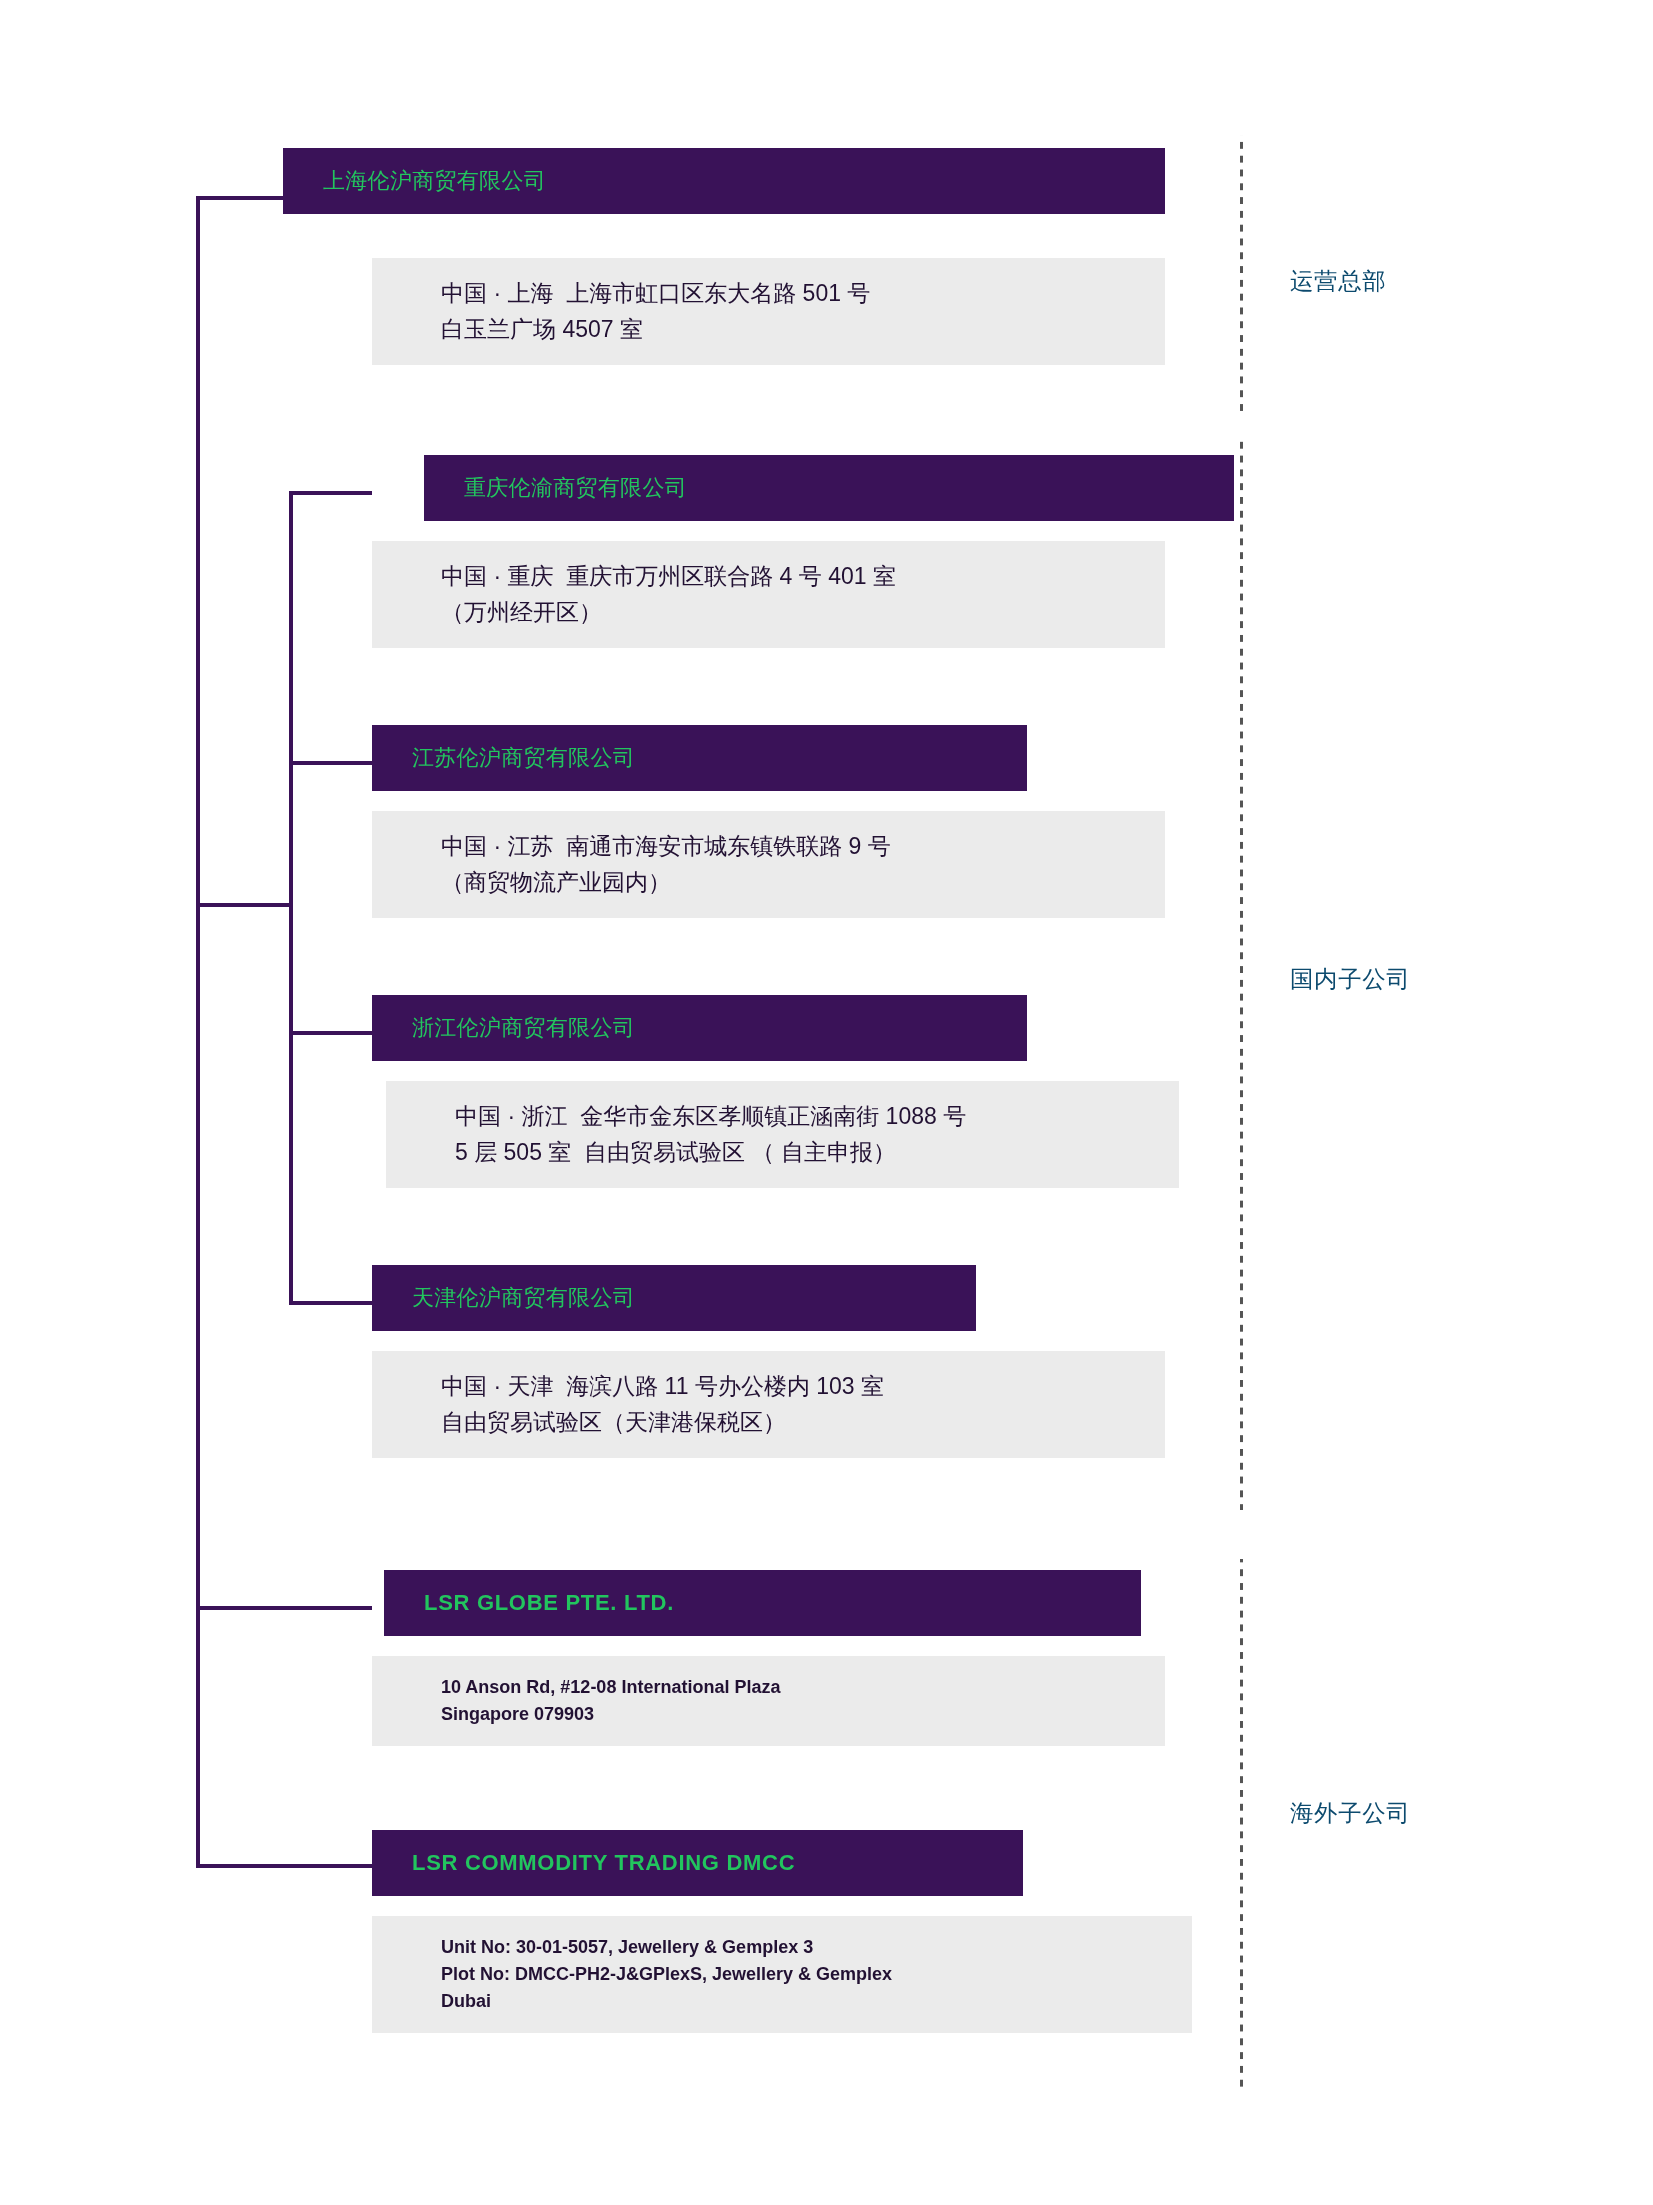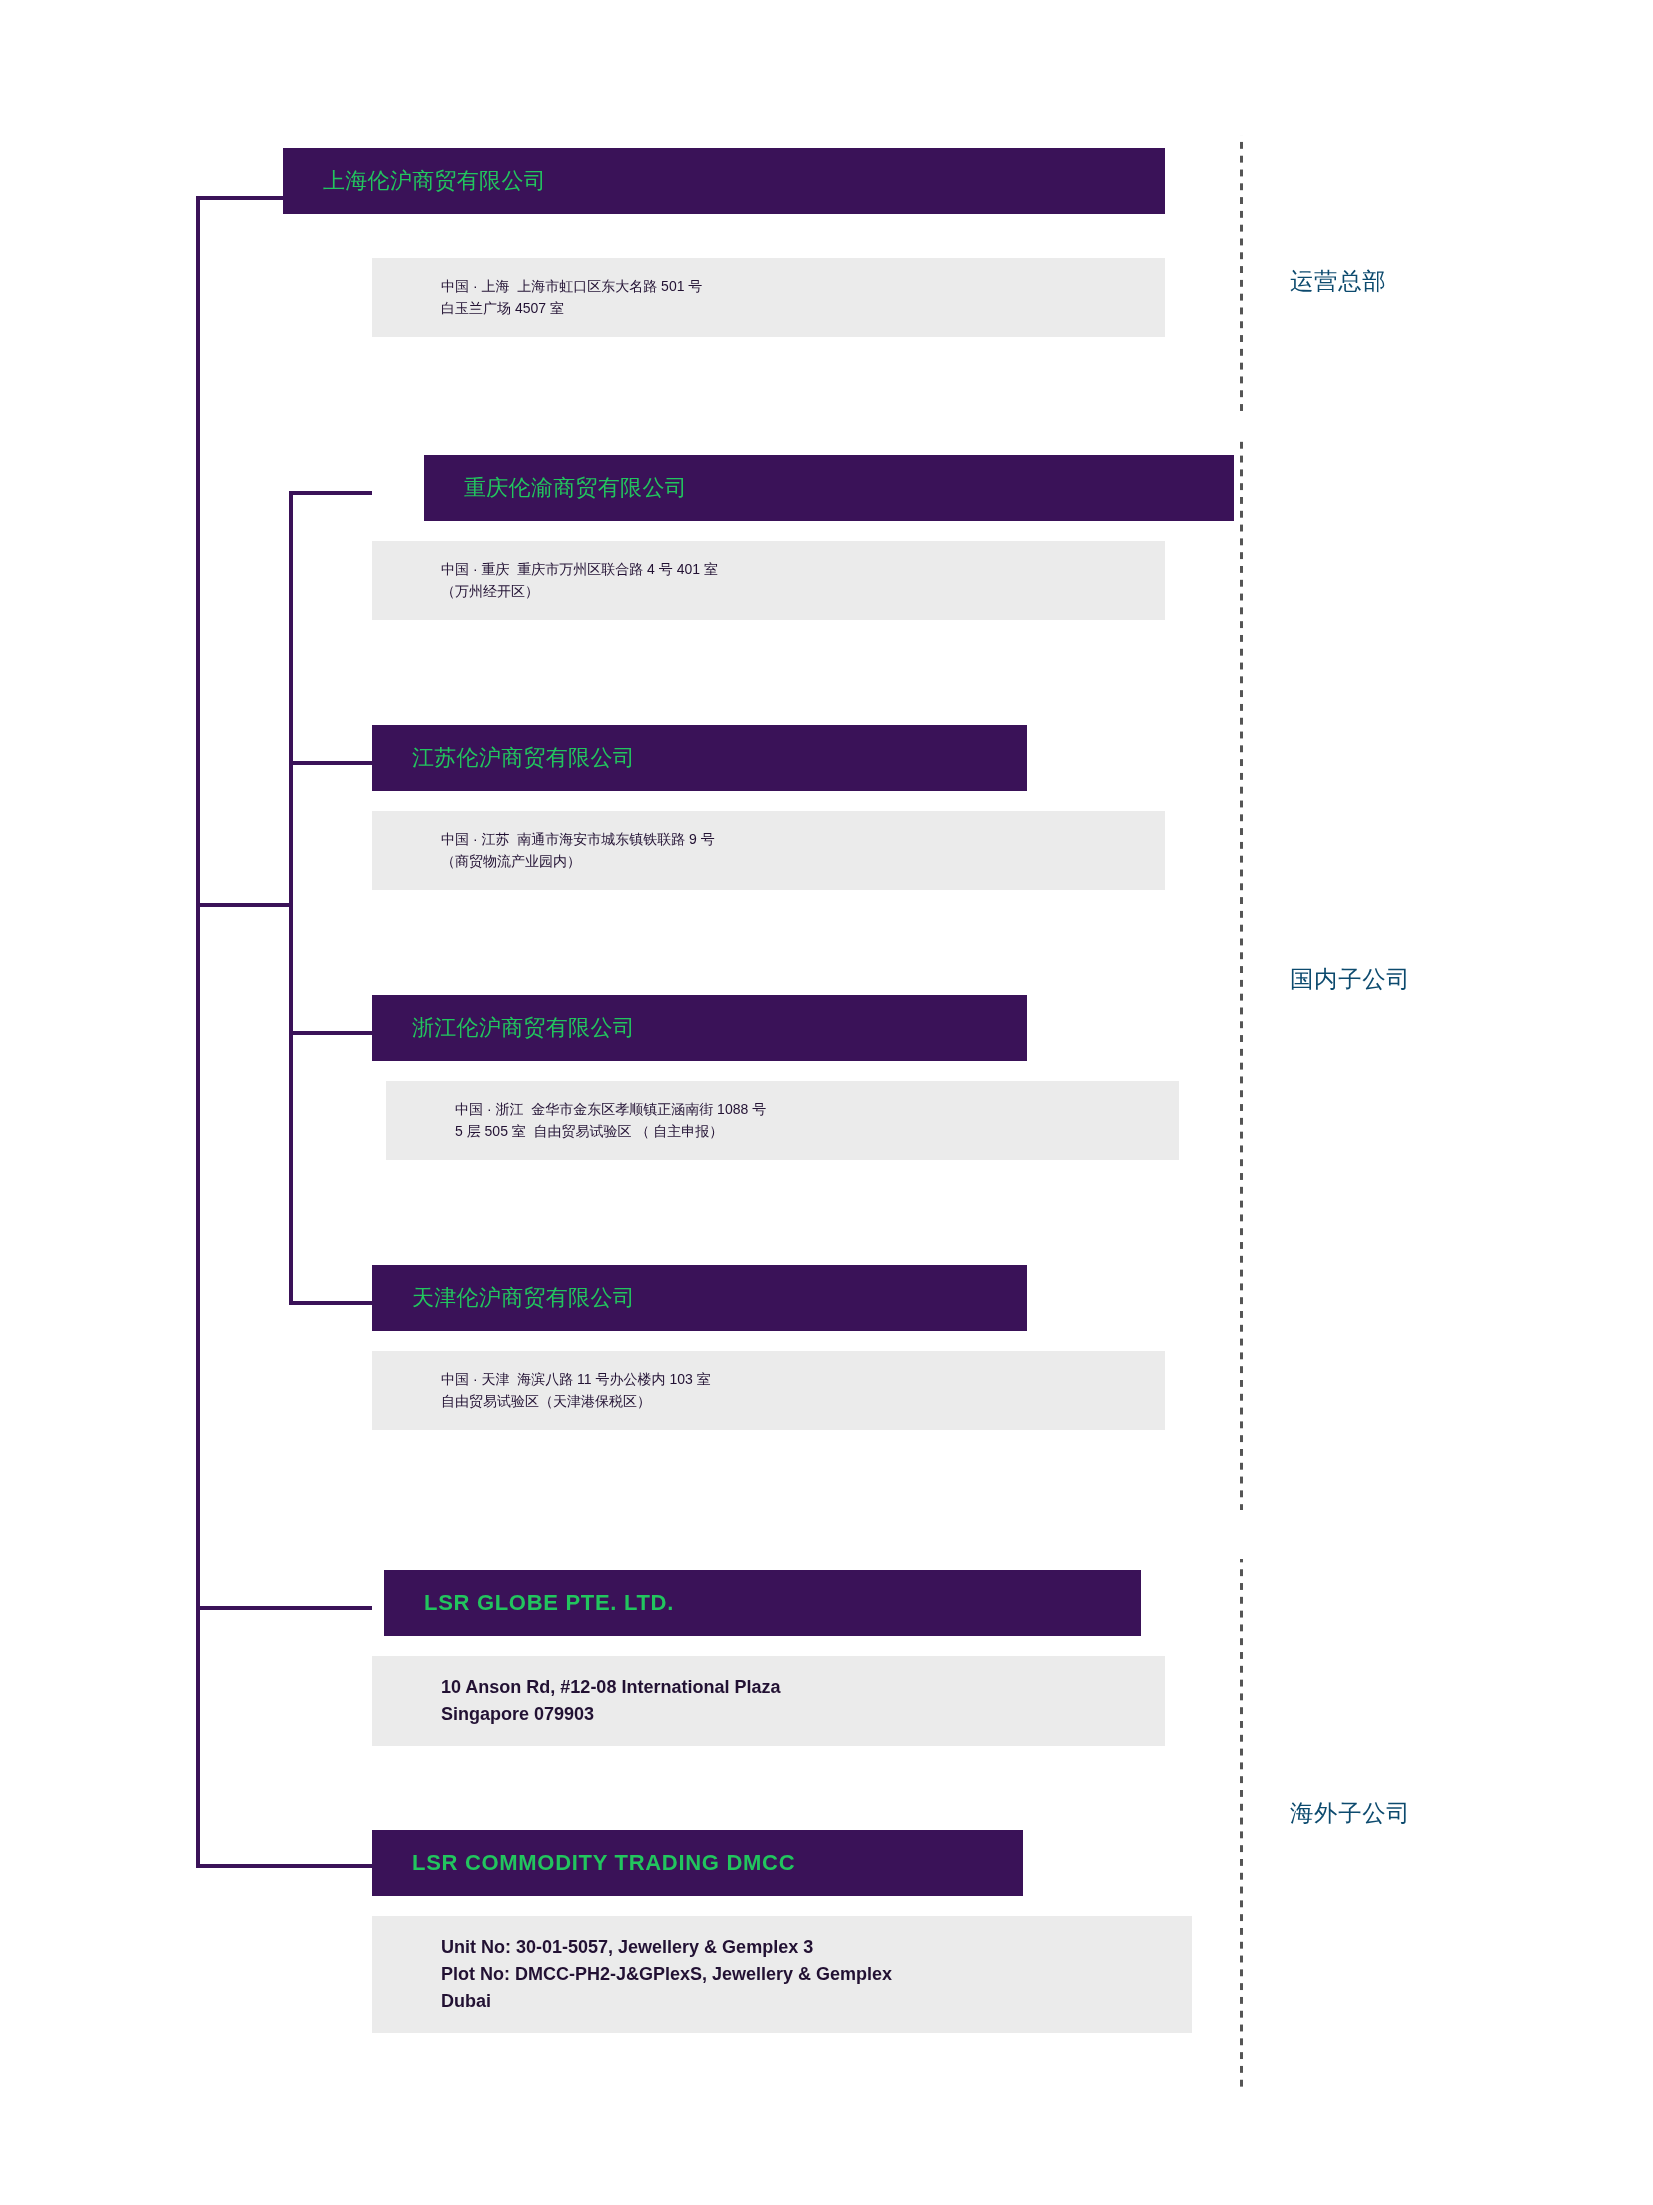--- a/index.html
+++ b/index.html
@@ -47,21 +47,21 @@
   }
   .node-title.latin {
     font-weight: bold;
     letter-spacing: 0.7px;
   }
   .node-addr {
     background: #ebebeb;
     color: #221133;
     box-sizing: border-box;
     padding: 18px 27.6px 18px 69px;
-    font-size: 14px;
+    font-size: 23px;
     line-height: 1.55;
   }
   .node-addr.latin {
     font-weight: bold;
     font-size: 18px;
     line-height: 1.5;
     padding-left: 69px;
   }
   .addr-line { display: block; white-space: pre; }
 
@@ -144,21 +144,21 @@
   <div class="node" style="left:372px; top:995px; width:655px;">
     <div class="node-title" style="height:66px;">浙江伦沪商贸有限公司</div>
   </div>
   <div class="node" style="left:372px; top:1081px; width:793px;margin-left:14px;">
     <div class="node-addr">
       <span class="addr-line">中国 · 浙江  金华市金东区孝顺镇正涵南街 1088 号</span>
       <span class="addr-line">5 层 505 室  自由贸易试验区 （ 自主申报）</span>
     </div>
   </div>
 
-  <div class="node" style="left:372px; top:1265px; width:655px;text-align:right;">
+  <div class="node" style="left:372px; top:1265px; width:604px;text-align:right;">
     <div class="node-title" style="height:66px;">天津伦沪商贸有限公司</div>
   </div>
   <div class="node" style="left:372px; top:1351px; width:793px;">
     <div class="node-addr">
       <span class="addr-line">中国 · 天津  海滨八路 11 号办公楼内 103 室</span>
       <span class="addr-line">自由贸易试验区（天津港保税区）</span>
     </div>
   </div>
 
   <div class="node" style="left:372px; top:1570px; width:757px;margin-left:12px;">

